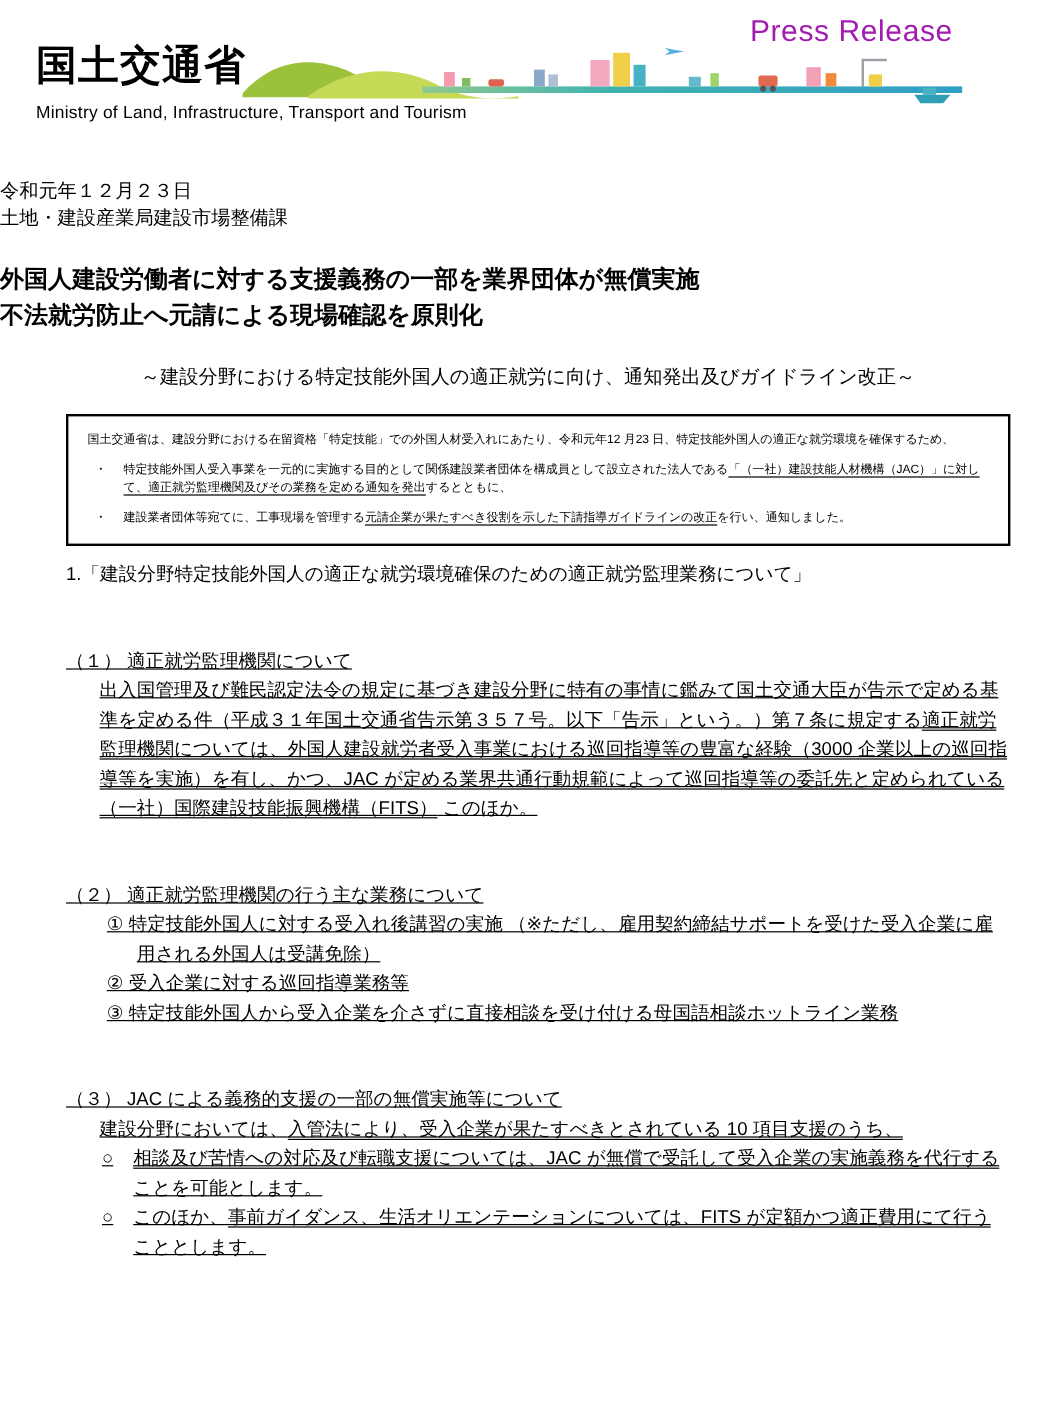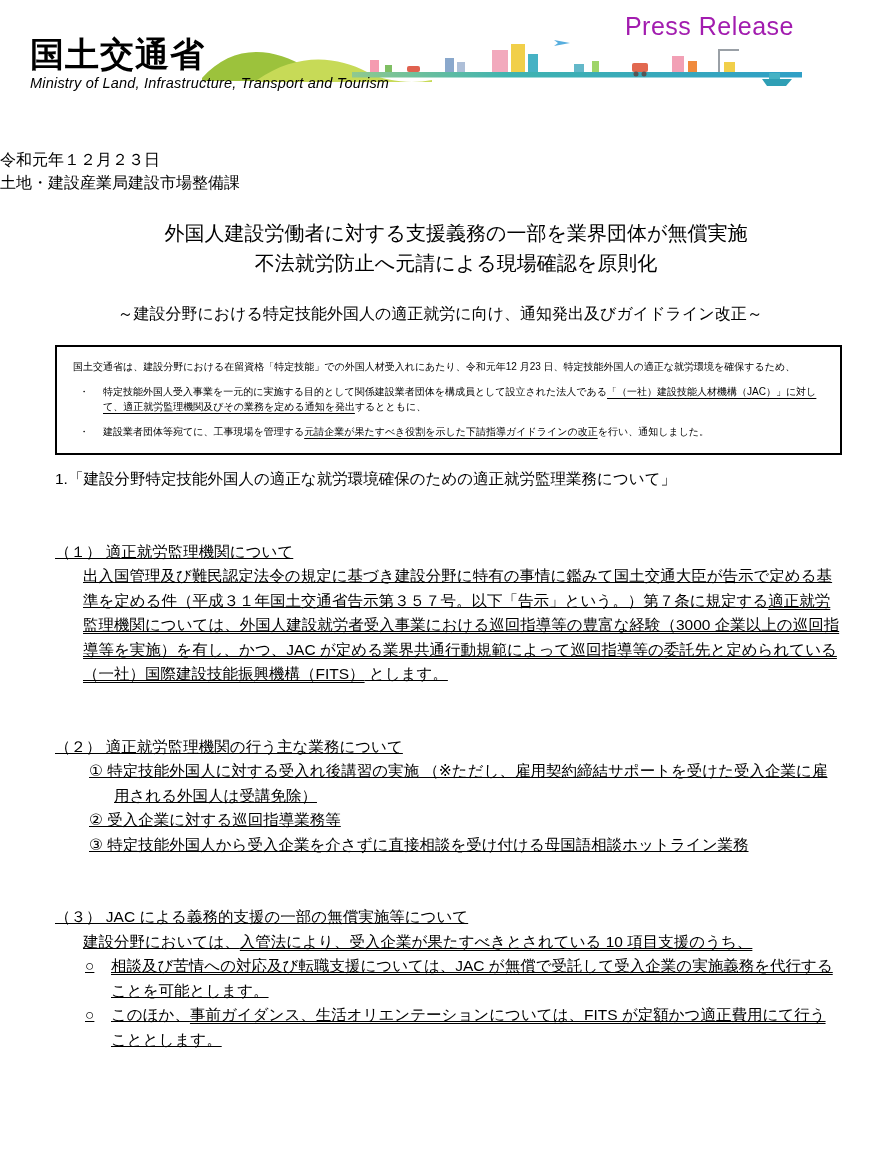--- a/index.html
+++ b/index.html
@@ -5,28 +5,28 @@
   * { margin:0; padding:0; box-sizing:border-box; }
   html, body { background:#ffffff; }
   body { font-family:"Liberation Sans","DejaVu Sans",sans-serif; color:#000; }
 
   .page { position:relative; width:880px; height:1168px; margin:0 auto; background:#fff; overflow:hidden; }
 
   
   .header { position:relative; height:118px; }
   .press-release { position:absolute; top:12px; right:86px; font-size:25px; color:#a21caf; letter-spacing:0.5px; }
   .ministry-ja { position:absolute; top:32px; left:30px; font-size:34px; font-weight:700; letter-spacing:1px; }
-  .ministry-en { position:absolute; top:75px; left:30px; font-size:14.5px; letter-spacing:0.2px;font-style:italic; }
+  .ministry-en { position:absolute; top:86px; left:30px; font-size:14.5px; letter-spacing:0.2px; }
   .skyline { position:absolute; top:34px; left:202px; width:600px; height:54px; }
 
   
   .meta { margin:30px 68px 0 0; text-align:left; font-size:16px; line-height:1.45; }
 
   
-  .title { margin-top:24px; text-align:center; font-size:20px; font-weight:400; line-height:1.5;padding-left:32px; }
+  .title { margin-top:24px; text-align:left; font-size:20px; font-weight:700; line-height:1.5; }
   .title .title-line { display:block; }
   .subtitle { margin-top:26px; text-align:center; font-size:16px; }
 
   
   .summary-box { margin:20px 38px 0 55px; border:2px solid #000; padding:12px 16px 14px 16px; font-size:10px; line-height:1.55; }
   .summary-box .bullet { display:flex; margin-top:9px; }
   .summary-box .bullet .marker { flex:0 0 30px; padding-left:6px; }
   .summary-box .bullet .btext { flex:1; }
 
   
@@ -109,21 +109,21 @@
       <span class="btext"><span>建設業者団体等宛てに、工事現場を管理する</span><span class="u">元請企業が果たすべき役割を示した下請指導ガイドラインの改正</span><span>を行い、通知しました。</span></span>
     </div>
   </div>
 
   <div class="content">
 
     <p class="sec-heading">1.「建設分野特定技能外国人の適正な就労環境確保のための適正就労監理業務について」</p>
 
     <div class="sub-block">
       <p>（１） 適正就労監理機関について</p>
-      <p class="sub-body"><span>出入国管理及び難民認定法令の規定に基づき建設分野に特有の事情に鑑みて国土交通大臣が告示で定める基準を定める件（平成３１年国土交通省告示第３５７号。以下「告示」という。）第７条に規定する</span><span class="u">適正就労監理機関については、外国人建設就労者受入事業における巡回指導等の豊富な経験（3000 企業以上の巡回指導等を実施）を有し、かつ、JAC が定める業界共通行動規範によって巡回指導等の委託先と定められている（一社）国際建設技能振興機構（FITS）</span><span> とします。</span></p>
+      <p class="sub-body"><span>出入国管理及び難民認定法令の規定に基づき建設分野に特有の事情に鑑みて国土交通大臣が告示で定める基準を定める件（平成３１年国土交通省告示第３５７号。以下「告示」という。）第７条に規定する</span><span class="u">適正就労監理機関については、外国人建設就労者受入事業における巡回指導等の豊富な経験（3000 企業以上の巡回指導等を実施）を有し、かつ、JAC が定める業界共通行動規範によって巡回指導等の委託先と定められている（一社）国際建設技能振興機構（FITS）</span><span> このほか。</span></p>
     </div>
 
     <div class="sub-block">
       <p>（２） 適正就労監理機関の行う主な業務について</p>
       <p class="num-item">① 特定技能外国人に対する受入れ後講習の実施 （※ただし、雇用契約締結サポートを受けた受入企業に雇用される外国人は受講免除）</p>
       <p class="num-item">② 受入企業に対する巡回指導業務等</p>
       <p class="num-item">③ 特定技能外国人から受入企業を介さずに直接相談を受け付ける母国語相談ホットライン業務</p>
     </div>
 
     <div class="sub-block">

